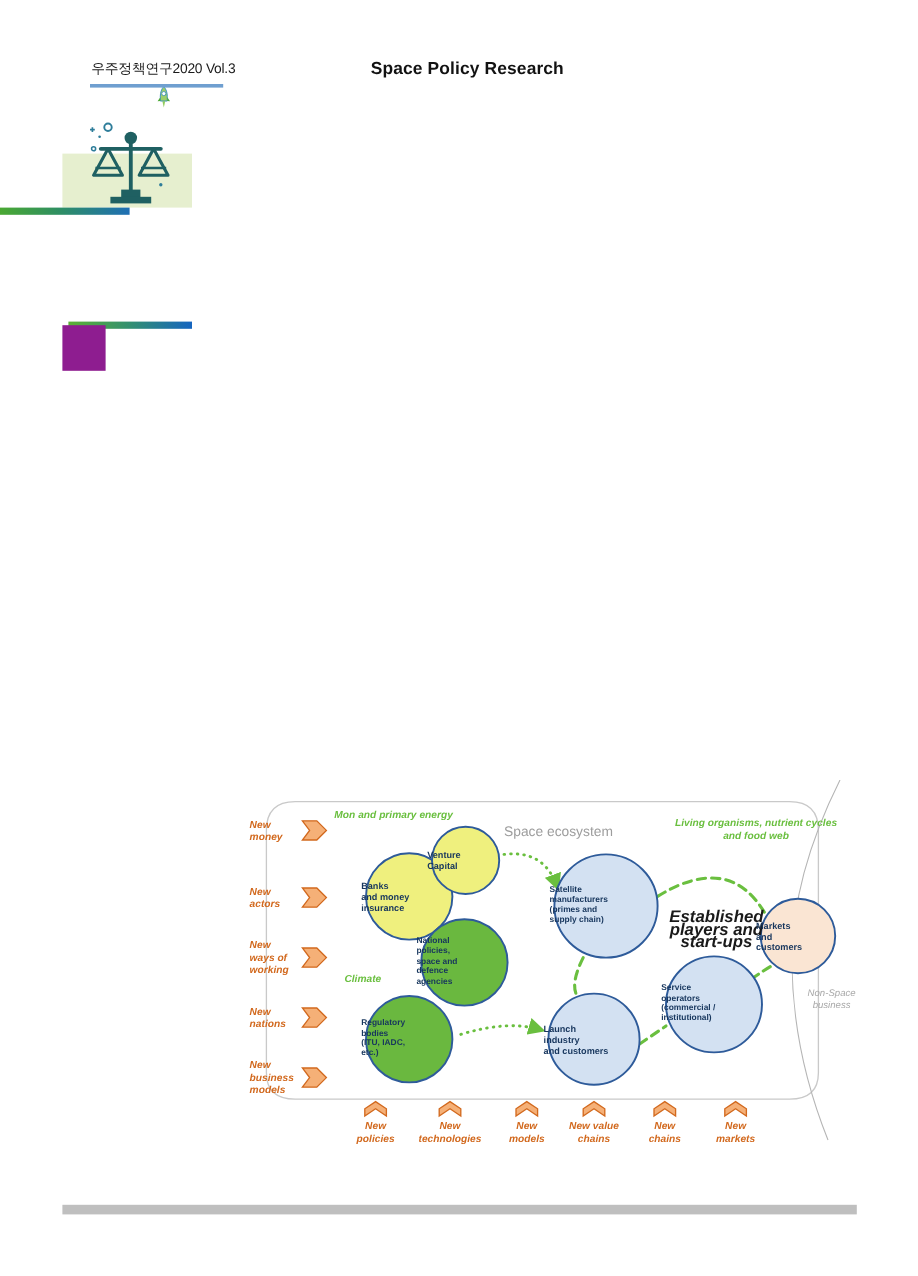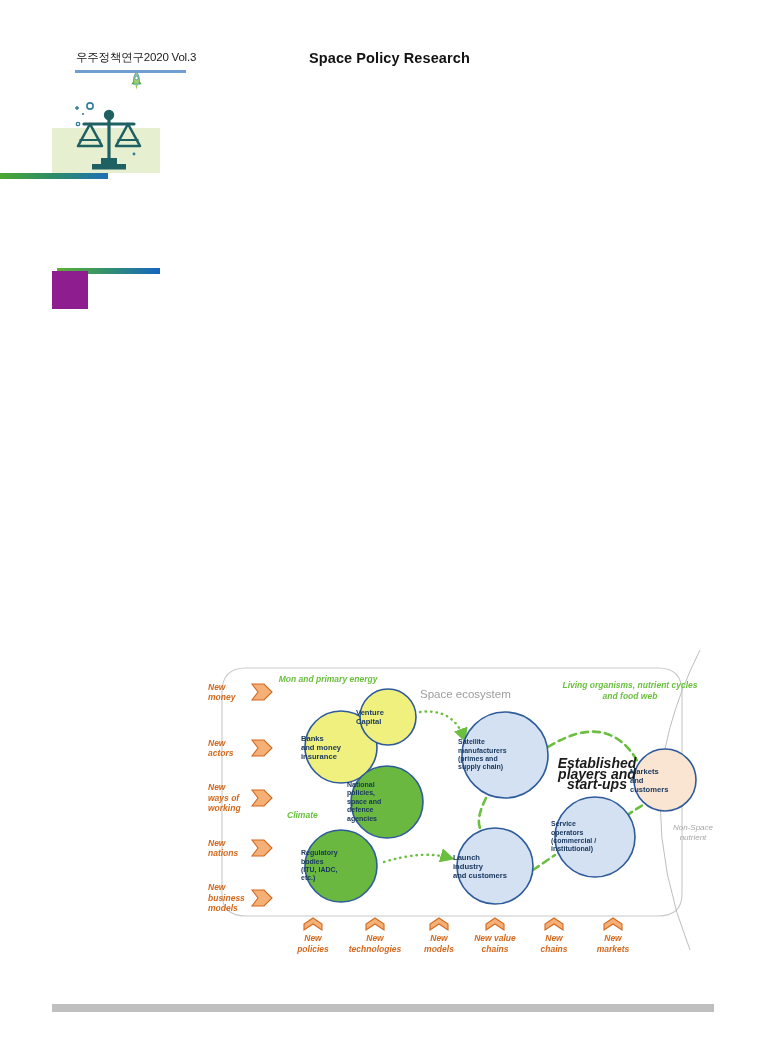--- a/index.html
+++ b/index.html
@@ -154,21 +154,21 @@
   </svg>
 
   <div id="eco-title" class="dlabel" style="left:212px;top:38px;">Space ecosystem</div>
 
   <div class="dlabel eco-note" style="left:60px;top:24px;width:120px;">Mon and primary energy</div>
   <div class="dlabel eco-note" style="left:60px;top:160px;width:70px;text-align:left;margin-left:19px;">Climate</div>
   <div class="dlabel eco-note" style="left:352px;top:30px;width:140px;">Living organisms, nutrient cycles and food web</div>
 
   <div id="established-note" class="dlabel" style="left:343px;top:108px;width:92px;">Established players and start-ups</div>
 
-  <div id="nonspace-note" class="dlabel" style="left:455px;top:173px;width:60px;">Non-Space nutrient</div>
+  <div id="nonspace-note" class="dlabel" style="left:455px;top:173px;width:60px;">Non-Space business</div>
 
   <div id="node-labels">
       <div class="node-label" style="left: 93px; width: 80px; top: 83.5px;">
         <div>Banks</div>
         <div>and money</div>
         <div>insurance</div>
       </div>
       <div class="node-label" style="left: 148px; width: 64px; top: 58px;">
         <div>Venture</div>
         <div>Capital</div>

